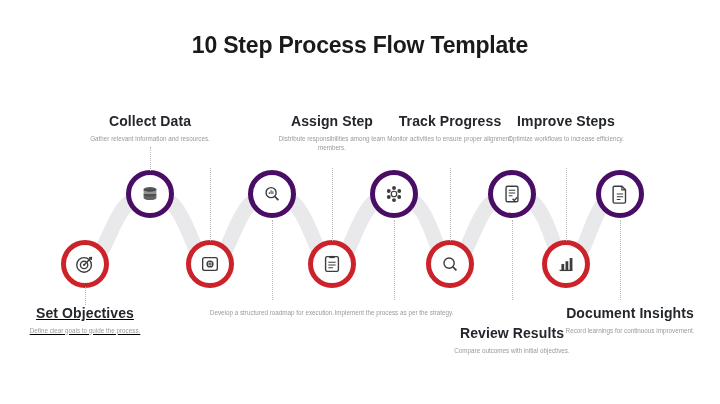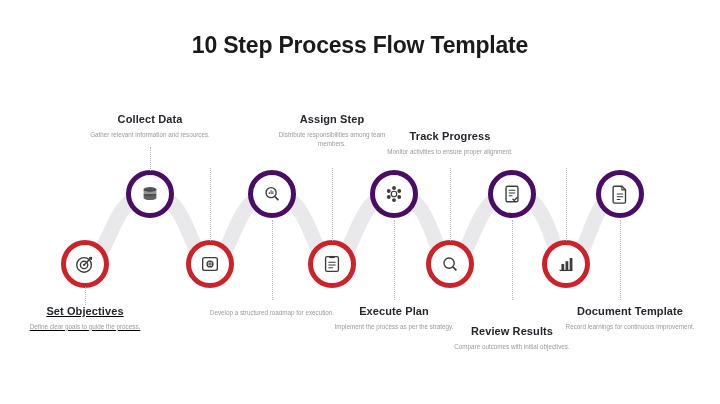--- a/index.html
+++ b/index.html
@@ -88,21 +88,21 @@
   }
 
   
   .caption {
     position: absolute;
     width: 132px;
     text-align: center;
     margin-left: -66px;
   }
   .caption .cap-title {
-    font-size: 11px;
+    font-size: 14px;
     font-weight: bold;
     color: #23262b;
     letter-spacing: 0.1px;
     line-height: 1.25;
   }
   .caption .cap-desc {
     margin-top: 3px;
     font-size: 6.3px;
     font-weight: normal;
     color: #9a9a9f;
@@ -223,36 +223,35 @@
             <circle cx="17.7" cy="15.3" r="2.1" fill="currentColor" stroke="none"></circle>
             <circle cx="12" cy="18.6" r="2.1" fill="currentColor" stroke="none"></circle>
             <circle cx="6.3" cy="15.3" r="2.1" fill="currentColor" stroke="none"></circle>
             <circle cx="6.3" cy="8.7" r="2.1" fill="currentColor" stroke="none"></circle>
           </svg>
         </span>
       </div>
     </div>
     <div class="leader" style="left:394px; top:212px; height:80px;"></div>
     <div class="caption" style="left:394px; top:297px;">
-      <div class="cap-title">Execute Plan</div>
       <div class="cap-desc">Implement the process as per the strategy.</div>
     </div>
 
     <div class="node" style="left:450px; top:256px;">
       <div class="ring">
         <span class="glyph">
           <svg viewBox="0 0 24 24" width="22" height="22" fill="none" stroke="currentColor" stroke-width="1.5">
             <circle cx="11" cy="11" r="5.6"></circle>
             <path d="M15 15 L19 19" stroke-width="1.9"></path>
           </svg>
         </span>
       </div>
     </div>
     <div class="leader" style="left:450px; top:160px; height:73px;"></div>
-    <div class="caption" style="left:450px; top:105px;margin-top:17px;">
+    <div class="caption" style="left:450px; top:105px;">
       <div class="cap-title">Track Progress</div>
       <div class="cap-desc">Monitor activities to ensure proper alignment.</div>
     </div>
 
     <div class="node" style="left:512px; top:186px;">
       <div class="ring purple">
         <span class="glyph">
           <svg viewBox="0 0 24 24" width="22" height="22" fill="none" stroke="currentColor" stroke-width="1.5">
             <rect x="5.5" y="3.5" width="13" height="17" rx="1.8"></rect>
             <path d="M8.5 8 h7 M8.5 11 h7 M8.5 14 h4" stroke-width="1.1"></path>
@@ -273,32 +272,36 @@
           <svg viewBox="0 0 24 24" width="22" height="22" fill="none" stroke="currentColor" stroke-width="1.4">
             <path d="M5 19 h14" stroke-width="1.4"></path>
             <rect x="7" y="12" width="3" height="7" fill="currentColor" stroke="none"></rect>
             <rect x="11.5" y="9" width="3" height="10" fill="currentColor" stroke="none"></rect>
             <rect x="16" y="5.5" width="3" height="13.5" fill="currentColor" stroke="none"></rect>
           </svg>
         </span>
       </div>
     </div>
     <div class="leader" style="left:566px; top:160px; height:73px;"></div>
+    <div class="caption" style="left:566px; top:105px;">
+      <div class="cap-title">Improve Steps</div>
+      <div class="cap-desc">Optimize workflows to increase efficiency.</div>
+    </div>
 
     <div class="node" style="left:620px; top:186px;">
       <div class="ring purple">
         <span class="glyph">
           <svg viewBox="0 0 24 24" width="22" height="22" fill="none" stroke="currentColor" stroke-width="1.5">
             <path d="M6 3.5 h8 l4 4 v13 a1.5 1.5 0 0 1 -1.5 1.5 h-10.5 a1.5 1.5 0 0 1 -1.5 -1.5 v-15.5 a1.5 1.5 0 0 1 1.5 -1.5 z"></path>
             <path d="M14 3.5 v4 h4" stroke-width="1.2"></path>
             <path d="M8.5 12 h7 M8.5 15 h7 M8.5 18 h4" stroke-width="1.1"></path>
           </svg>
         </span>
       </div>
     </div>
     <div class="leader" style="left:620px; top:212px; height:80px;"></div>
     <div class="caption" style="left:630px; top:297px;">
-      <div class="cap-title">Document Template</div>
+      <div class="cap-title">Document Insights</div>
       <div class="cap-desc">Record learnings for continuous improvement.</div>
     </div>
 
   </div>
 </div>
 
 </body></html>

